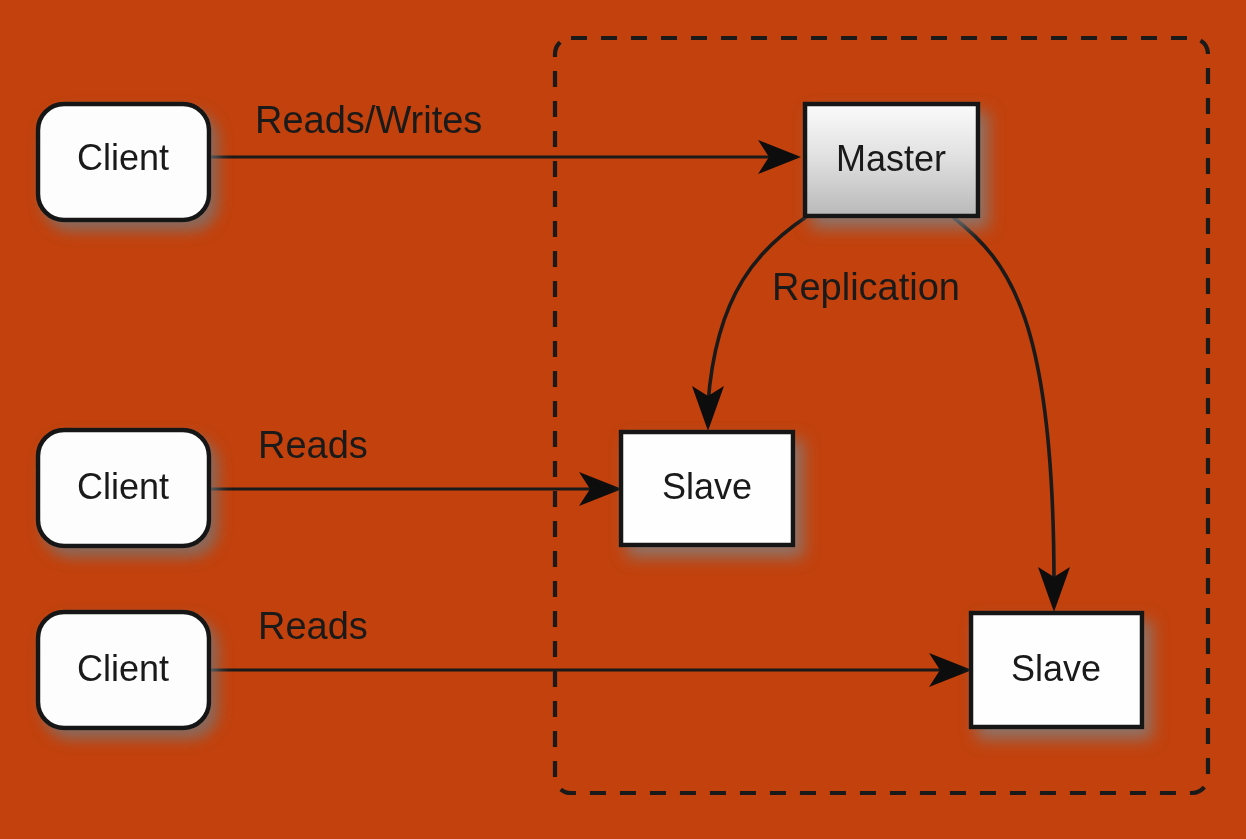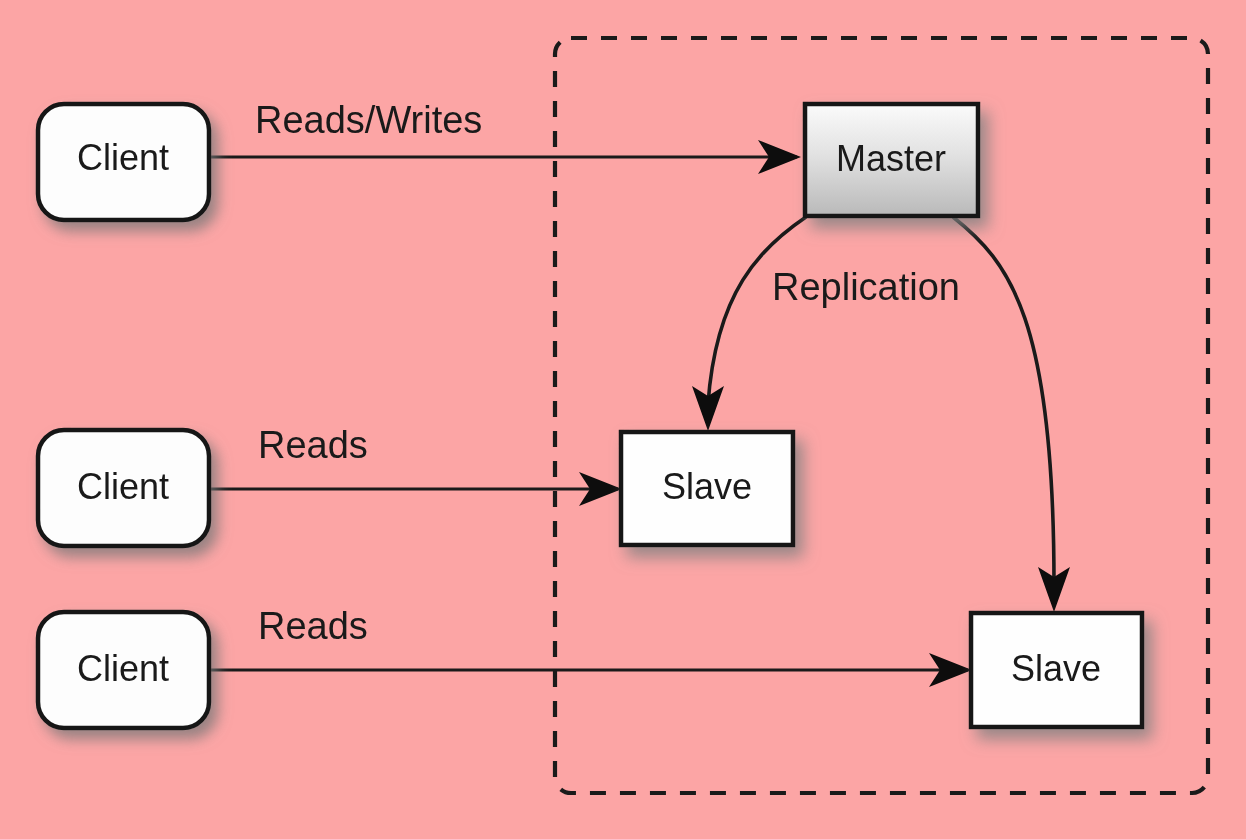--- a/index.html
+++ b/index.html
@@ -10,21 +10,21 @@
   body {
     width: 1246px;
     height: 839px;
     overflow: hidden;
     font-family: "Liberation Sans", sans-serif;
   }
   #diagram-root {
     position: relative;
     width: 1246px;
     height: 839px;
-    background: #fca5a5;
+    background: #c2410c;
   }
   svg#diagram-svg {
     display: block;
     width: 1246px;
     height: 839px;
   }
   .node-label {
     font-family: "Liberation Sans", sans-serif;
     font-size: 36px;
     fill: #1a1a1a;

